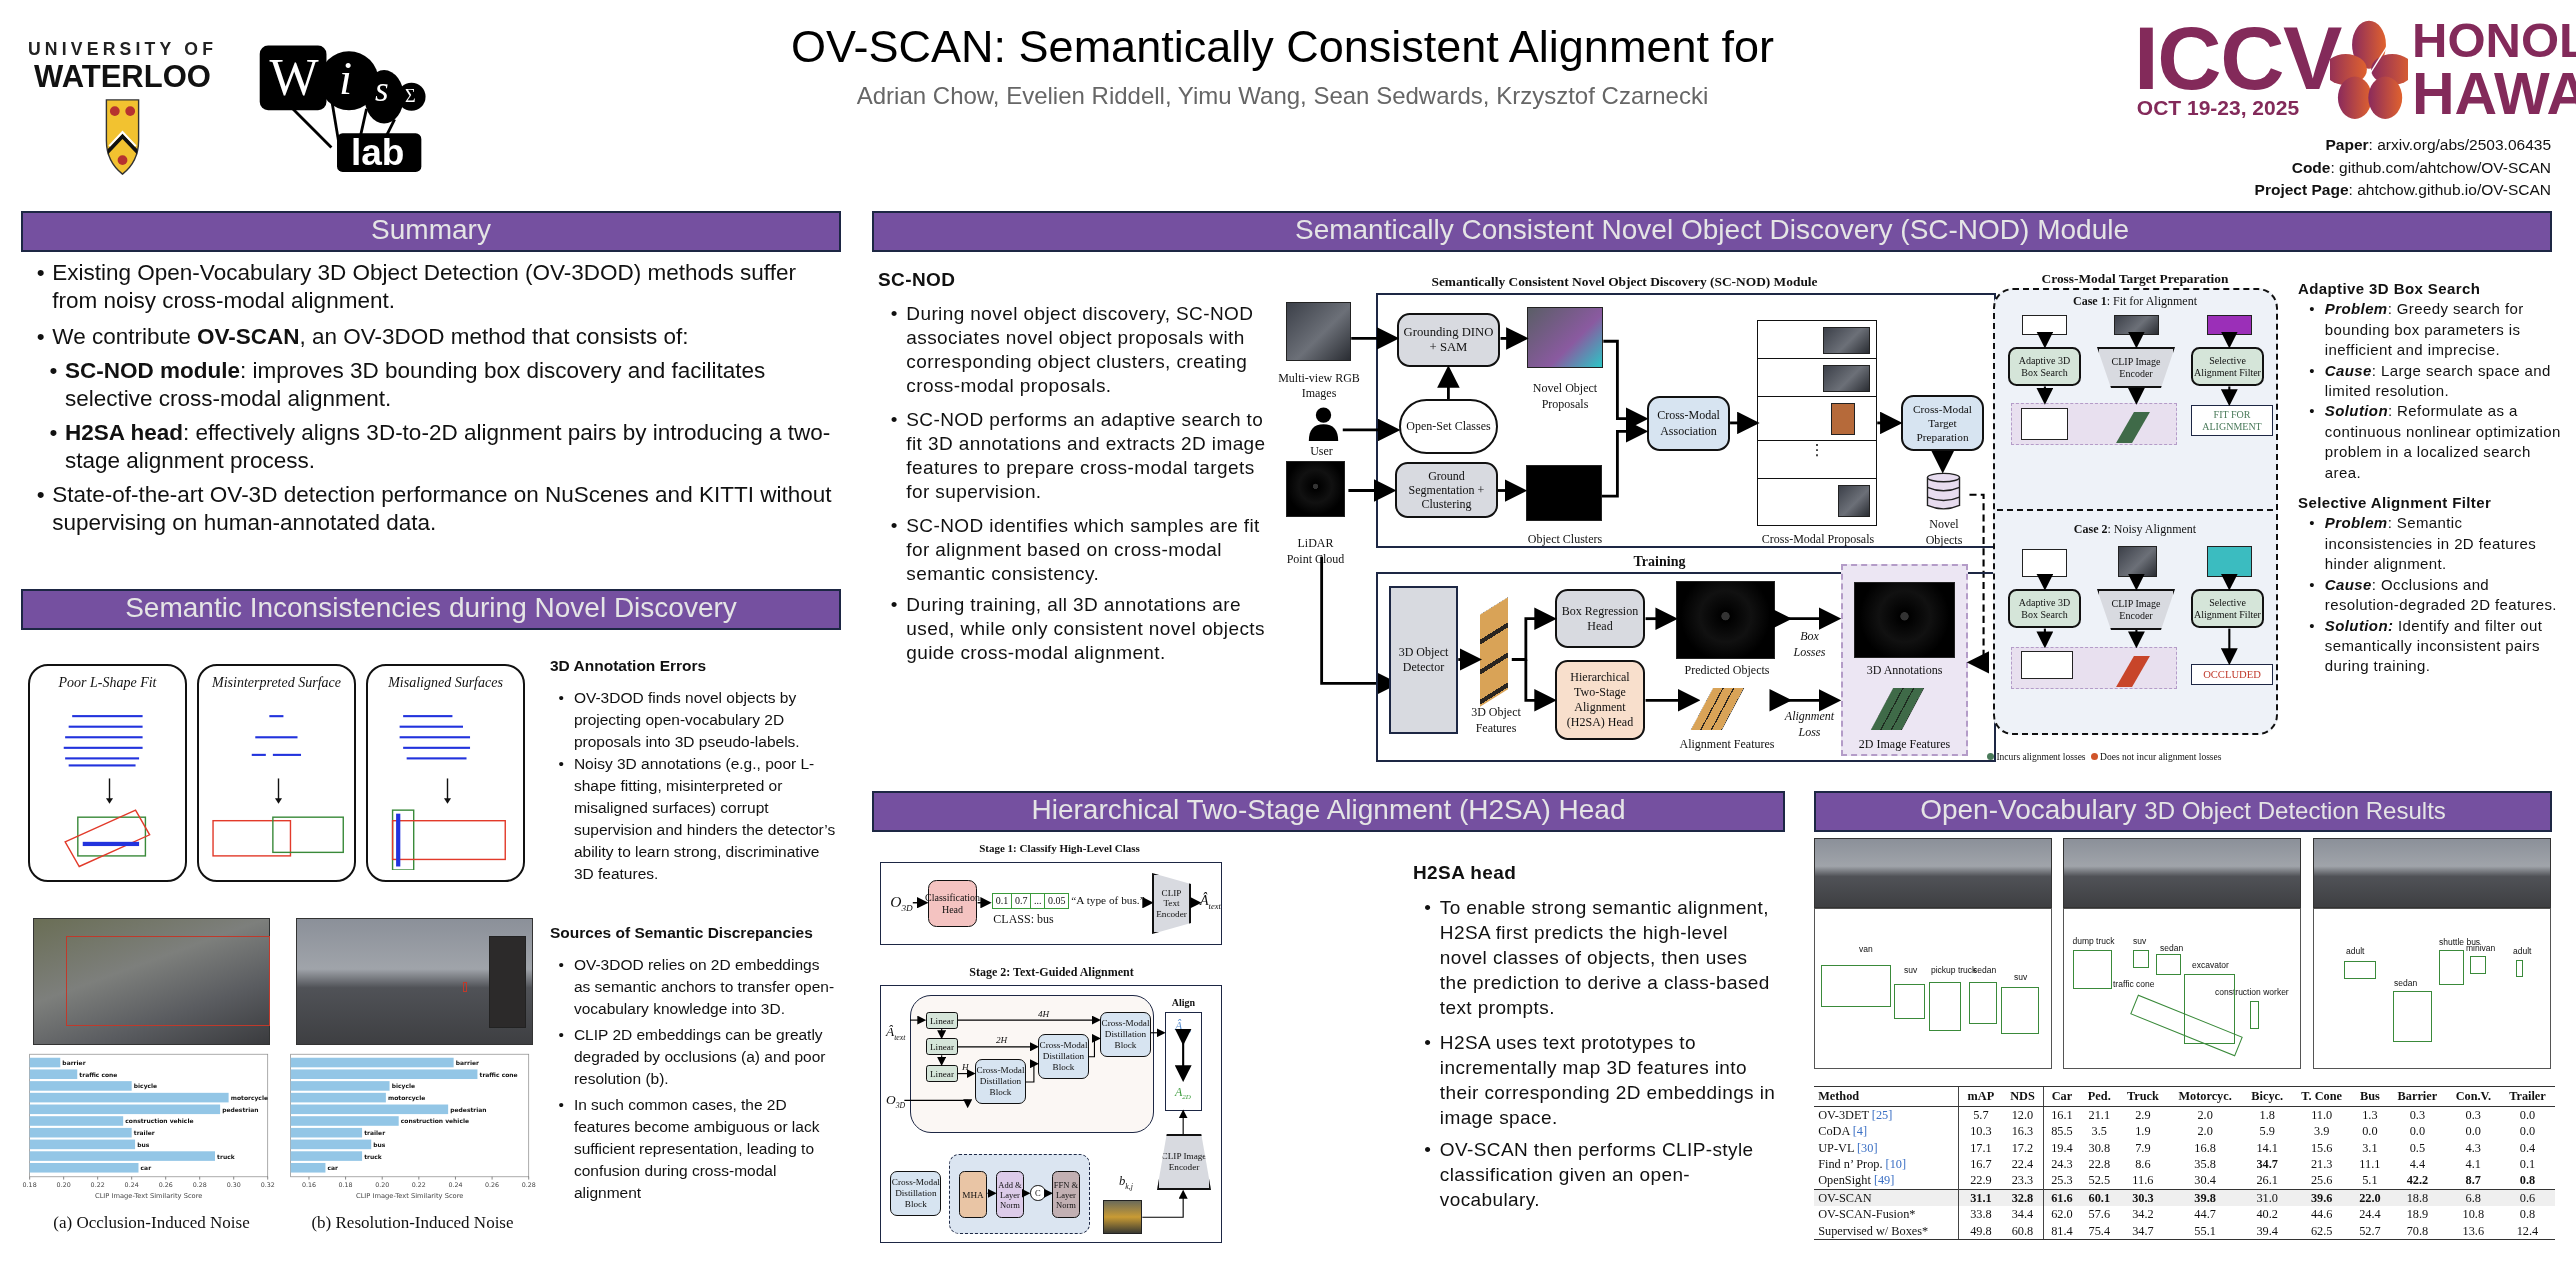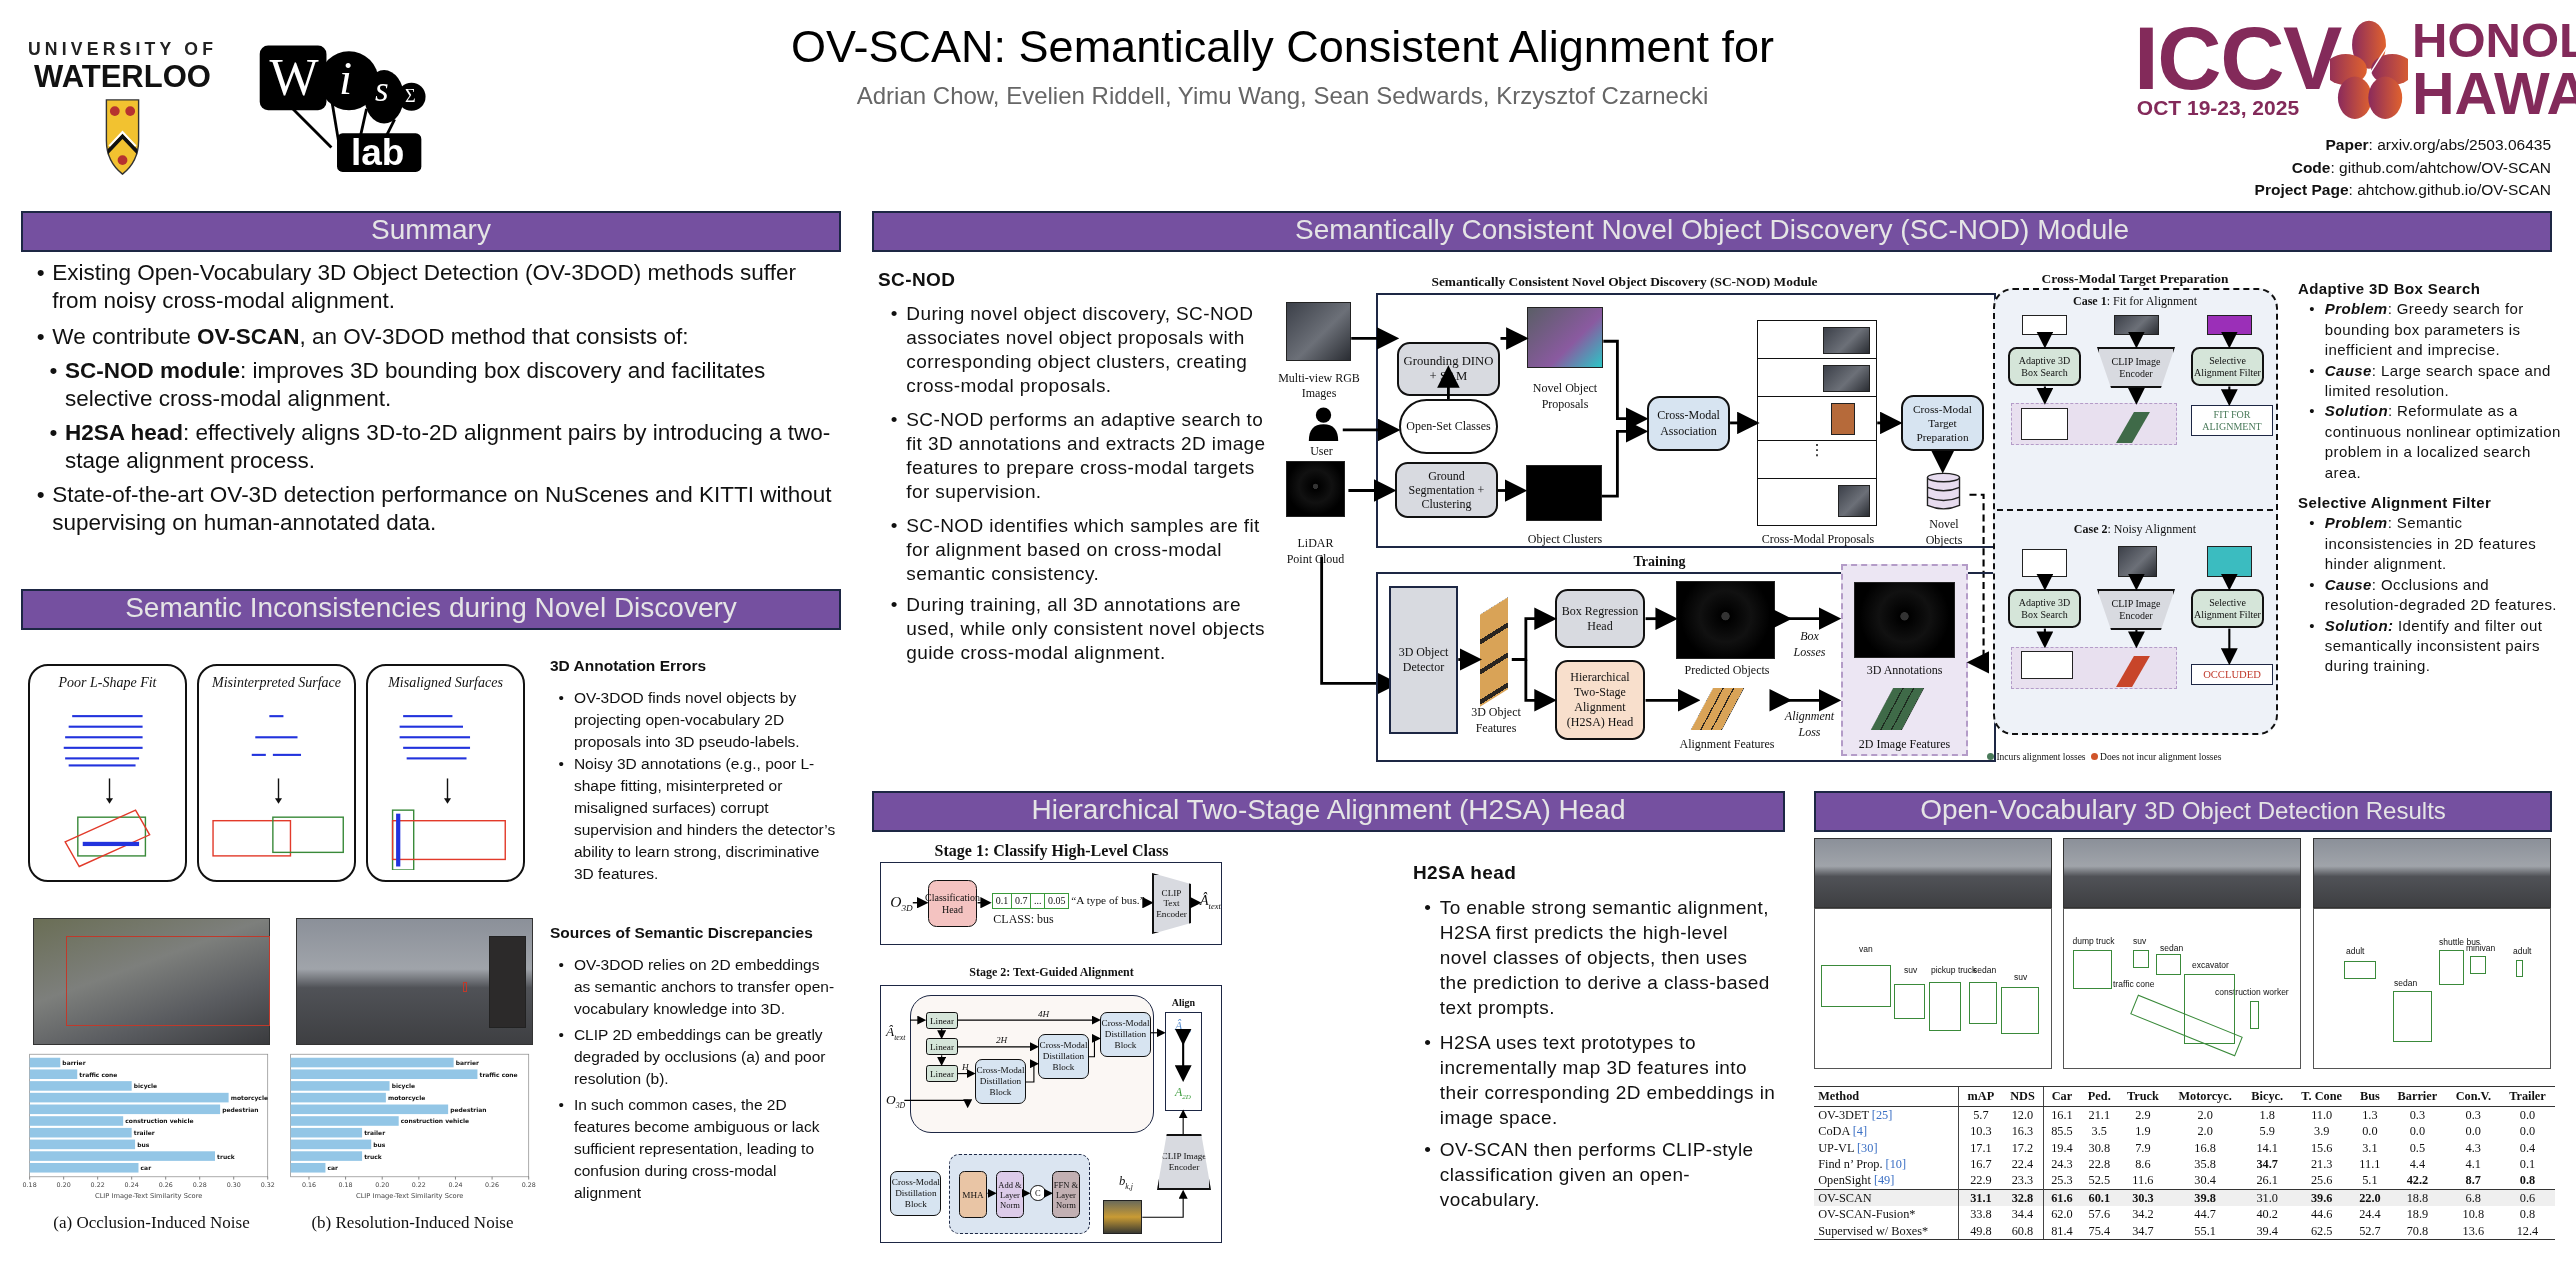--- a/index.html
+++ b/index.html
@@ -298,21 +298,21 @@
 
   <svg class="abs" style="left:34px;top:138px;" width="35" height="35" viewBox="0 0 50 50">
       <circle cx="25" cy="13" r="11" fill="#000"></circle>
       <path d="M4 50 Q4 26 25 26 Q46 26 46 50 Z" fill="#000"></path>
     </svg>
   <div class="lbl" style="left:0;top:176px;width:99px;font-size:12px;">User</div>
 
   <div class="img-black" style="left:14px;top:193px;width:59px;height:56px;"></div>
   <div class="lbl" style="left:14px;top:268px;width:59px;font-size:12px;line-height:15.5px;">LiDAR Point Cloud</div>
 
-  <div class="box" style="left:125px;top:45px;width:103px;height:54px;background:#d8dae0;font-size:12.7px;margin-top:29px;">Grounding DINO + SAM</div>
+  <div class="box" style="left:125px;top:45px;width:103px;height:54px;background:#d8dae0;font-size:12.7px;">Grounding DINO + SAM</div>
   <div class="box" style="left:127px;top:131px;width:99px;height:55px;background:#fff;border-radius:28px;font-size:12px;">Open-Set Classes</div>
   <div class="box" style="left:123px;top:194px;width:103px;height:56px;background:#d8dae0;font-size:12px;line-height:14px;">Ground Segmentation + Clustering</div>
 
   <div class="img-dark" style="left:255px;top:39px;width:76px;height:61px;background:linear-gradient(135deg,#5a5e66,#8a5aa0 60%,#2cc6c6);"></div>
   <div class="lbl" style="left:255px;top:113px;width:76px;font-size:12px;line-height:15.5px;">Novel Object Proposals</div>
   <div class="img-black" style="left:254px;top:197px;width:76px;height:56px;background:#000;"></div>
   <div class="lbl" style="left:240px;top:264px;width:106px;font-size:12px;">Object Clusters</div>
 
   <div class="box" style="left:375px;top:128px;width:83px;height:55px;background:#d7e4f1;font-size:12px;line-height:15.5px;">Cross-Modal Association</div>
 
@@ -468,21 +468,21 @@
   <ul class="bul" style="margin-left:8.5px;">
     <li><b><i>Problem</i></b><span>: Semantic inconsistencies in 2D features hinder alignment.</span></li>
     <li><b><i>Cause</i></b><span>: Occlusions and resolution-degraded 2D features.</span></li>
     <li><b><i>Solution:</i></b><span> Identify and filter out semantically inconsistent pairs during training.</span></li>
   </ul>
 </div>
 
 <div class="banner" style="left:872px;top:791px;width:913px;height:41px;">Hierarchical Two-Stage Alignment (H2SA) Head</div>
 
 <div class="abs serif" style="left:879px;top:842px;width:345px;height:106px;">
-  <div class="lbl" style="left:0;top:0;width:345px;font-size:16px;font-weight:bold;">Stage 1: Classify High-Level Class</div>
+  <div class="lbl" style="left:8px;top:0;width:345px;font-size:11px;font-weight:bold;">Stage 1: Classify High-Level Class</div>
   <div class="abs" style="left:1.4px;top:20px;width:342px;height:83px;border:1.4px solid #1d2744;"></div>
   <span class="abs" style="left:11.3px;top:51px;font-size:15.5px;font-style:italic;"><span>O</span><sub style="font-size:9.2px;">3D</sub></span>
   <div class="box" style="left:49px;top:38px;width:49px;height:47px;background:#f4c3c1;font-size:10px;line-height:12px;border-width:1.4px;border-radius:8.5px;">Classification Head</div>
   <div class="abs" style="left:113px;top:51px;display:flex;border:1.4px solid #3a9a3a;font-size:10px;">
     <span style="padding:1.4px 2.8px;border-right:0.7px solid #3a9a3a;">0.1</span>
     <span style="padding:1.4px 2.8px;border-right:0.7px solid #3a9a3a;">0.7</span>
     <span style="padding:1.4px 2.8px;border-right:0.7px solid #3a9a3a;">...</span>
     <span style="padding:1.4px 2.8px;">0.05</span>
   </div>
   <div class="lbl" style="left:113px;top:70px;width:63px;font-size:12px;">CLASS: bus</div>

